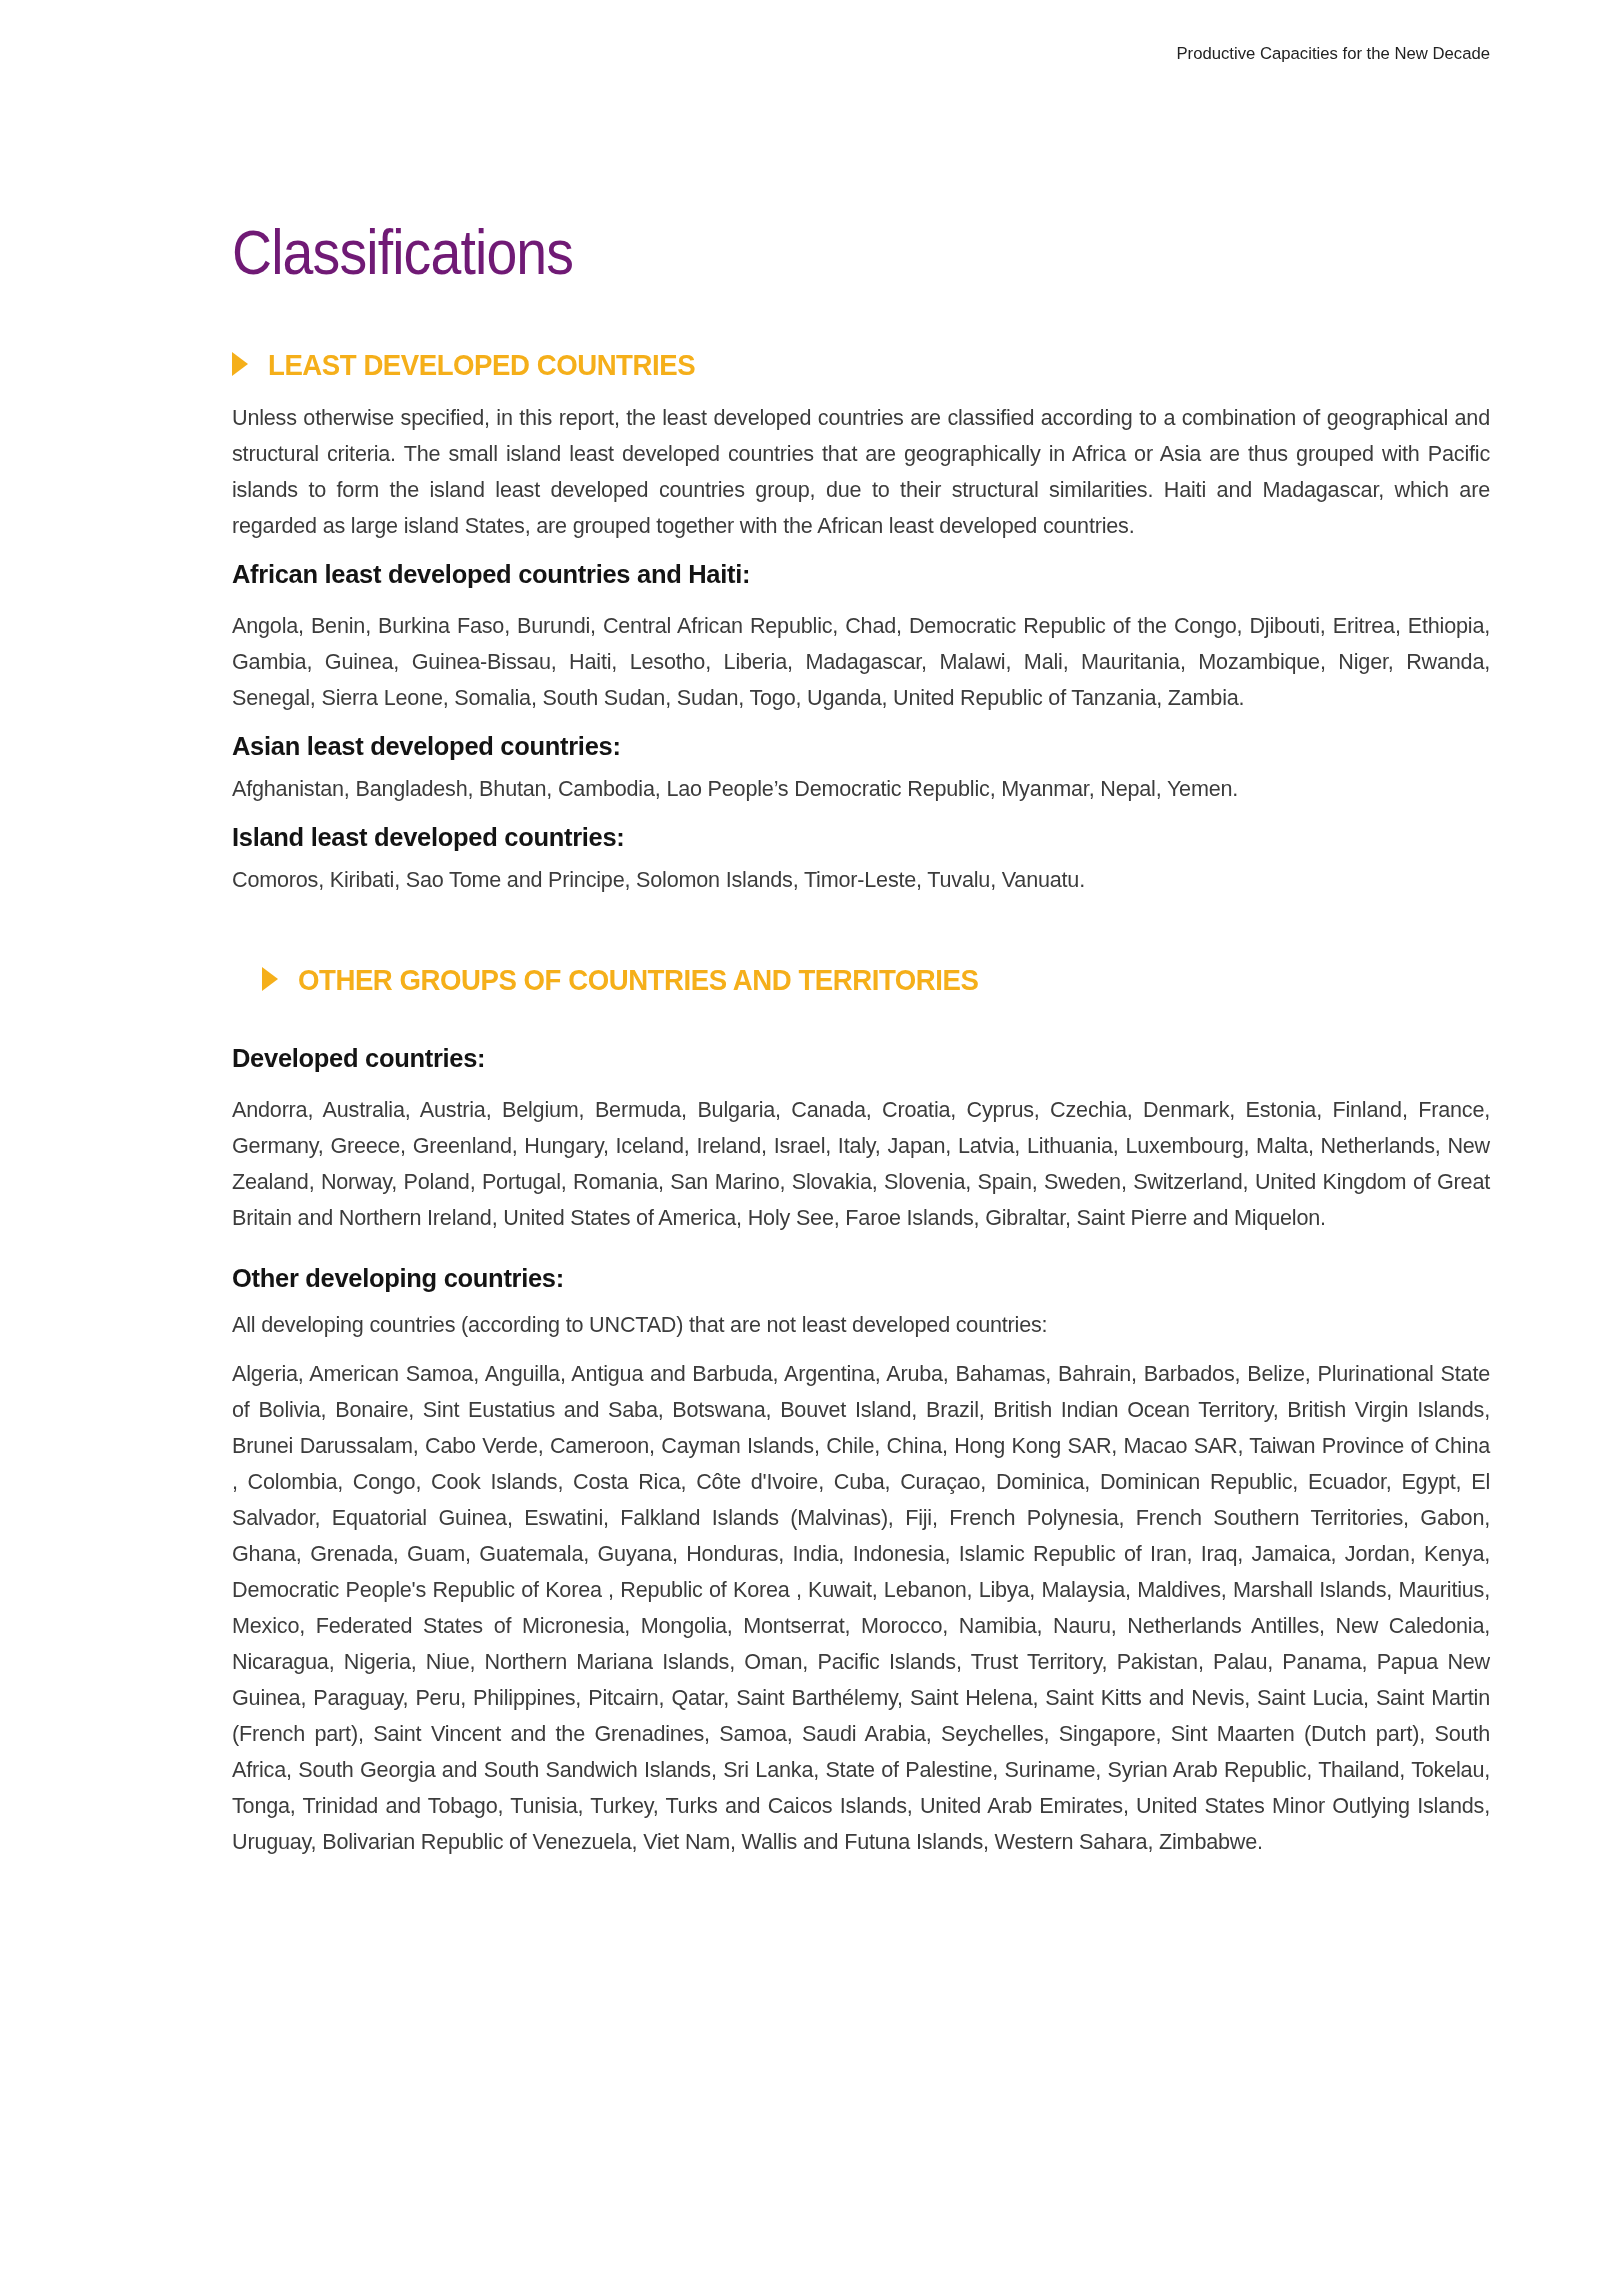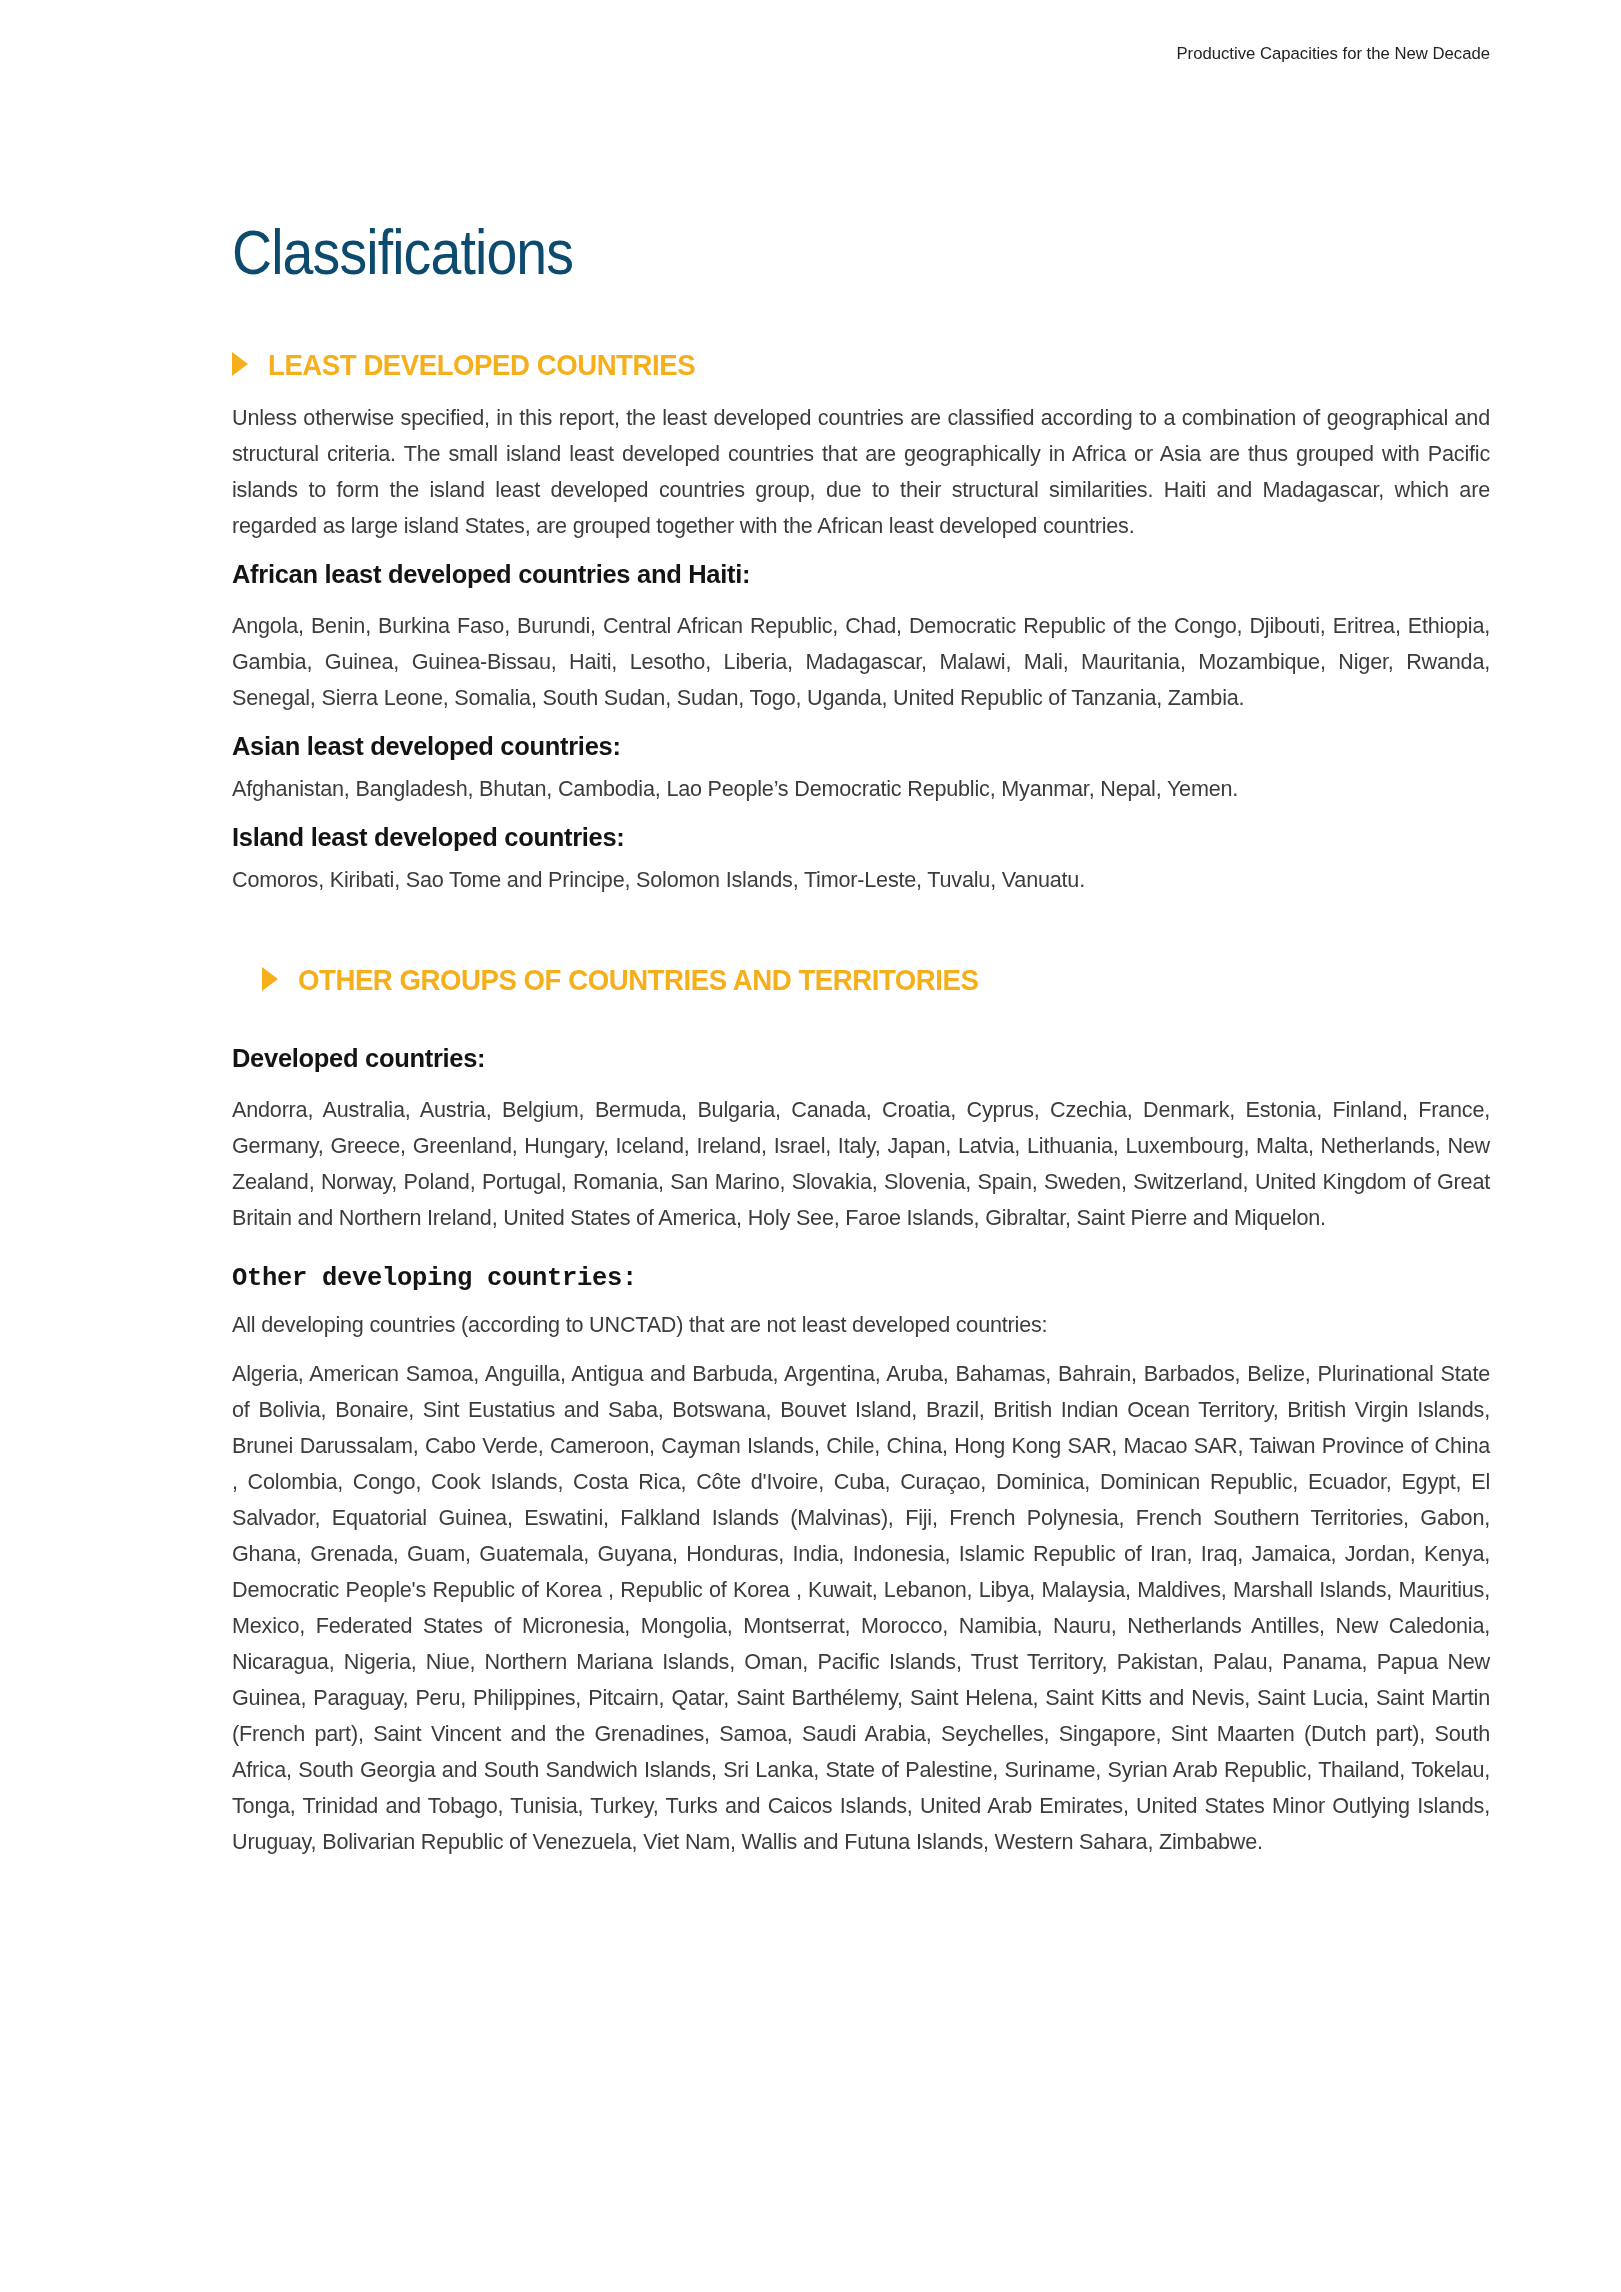--- a/index.html
+++ b/index.html
@@ -22,21 +22,21 @@
     text-align: right;
     font-size: 16.7px;
     line-height: 20.6px;
     color: #222222;
   }
   .doc-title {
     margin-top: 153px;
     font-size: 63px;
     line-height: 69px;
     font-weight: 300;
-    color: #0c4a6e;
+    color: #701a75;
     letter-spacing: -1px;
   }
   .doc-title .squeeze {
     display: inline-block;
     transform: scaleX(0.88);
     transform-origin: left center;
   }
   .section-heading {
     margin-top: 61px;
     display: flex;
@@ -74,21 +74,21 @@
   p.body.no-justify { text-align: left; }
   .group-title {
     margin: 15.7px 0 0 0;
     font-size: 25.5px;
     line-height: 29px;
     font-weight: bold;
     color: #141414;
     letter-spacing: -0.3px;
   }
   .group-title.tall { margin-top: 48px; }
-  .group-title.med { margin-top: 27.4px; font-family: Liberation Mono, monospace; }
+  .group-title.med { margin-top: 27.4px; }
   p.body.tight { margin-top: 10px; }
   p.body.lead { margin-top: 13.7px; }
   .footer-badge {
     position: absolute;
     right: 0;
     top: 2193px;
     width: 227px;
     height: 37px;
     background: #8a7d70;
     clip-path: polygon(25.5px 0, 100% 0, 100% 100%, 0 100%);

